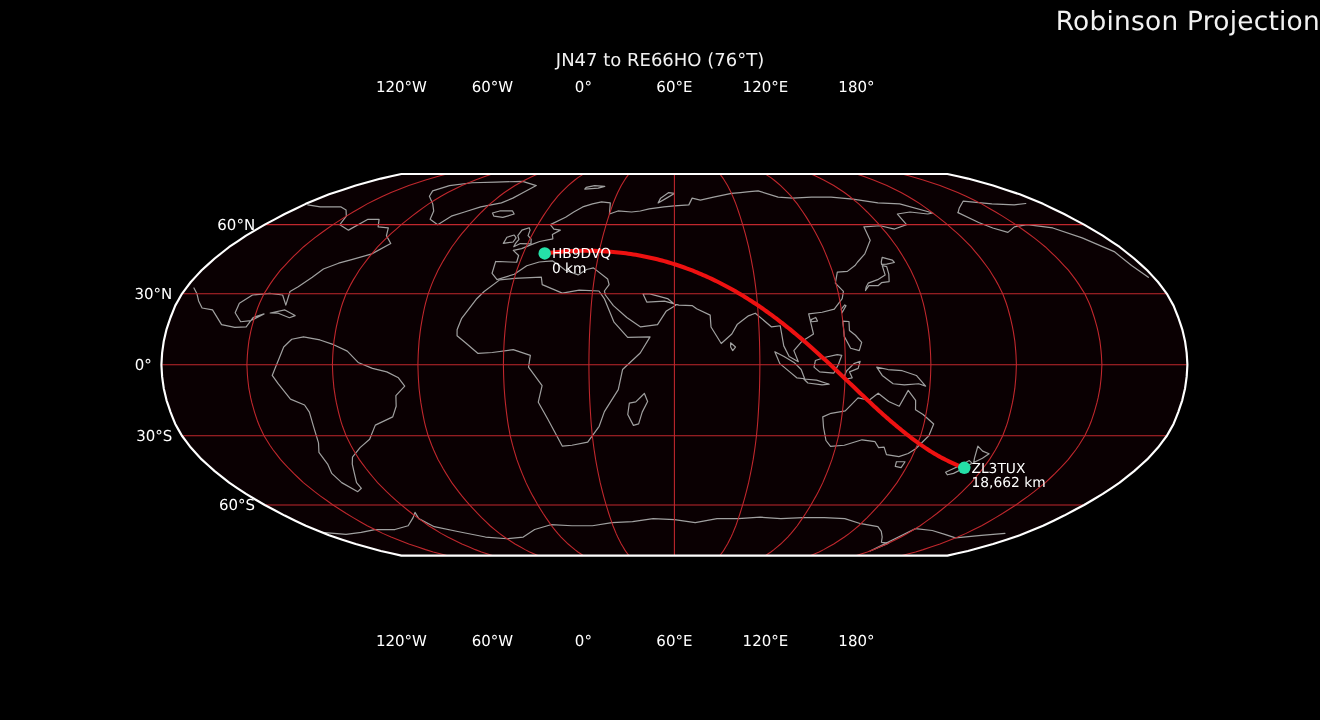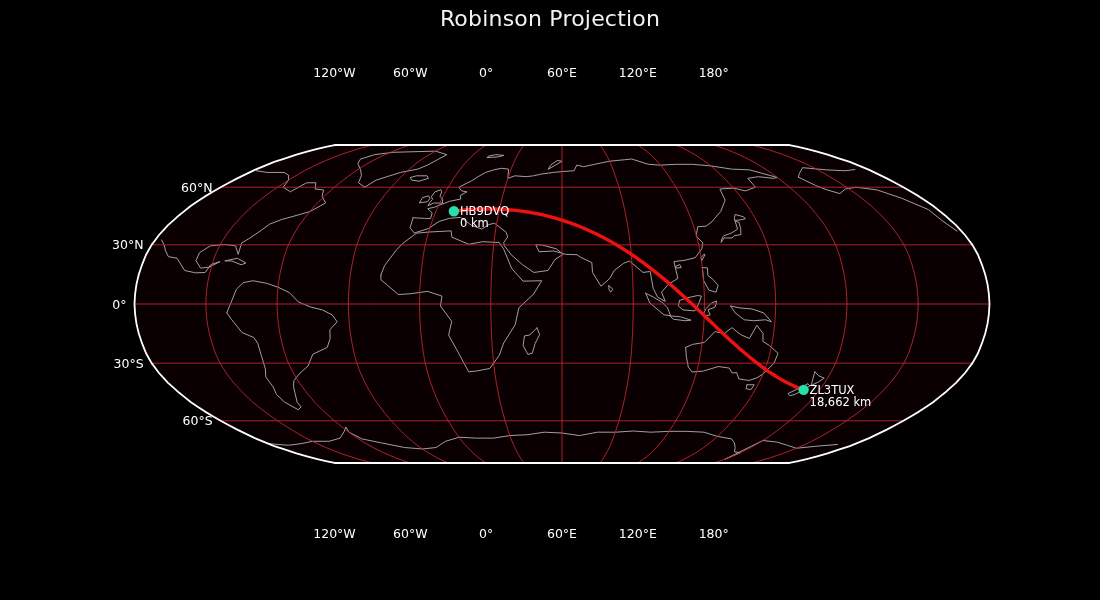--- a/index.html
+++ b/index.html
@@ -1,34 +1,35 @@
 <!DOCTYPE html>
 <html><head>
 <meta charset="utf-8">
 <style>
   html,body{margin:0;padding:0;background:#000;}
   body{width:1100px;height:600px;overflow:hidden;
        font-family:"DejaVu Sans","Liberation Sans",sans-serif;color:#fff;}
   #stage{position:relative;width:1100px;height:600px;background:#000;}
-  #title{position:absolute;left:0;top:6px;width:1100px;text-align:center;
+  #title{position:absolute;left:0;top:6px;width:1100px;text-align:right;
          font-size:22px;letter-spacing:.2px;color:#f2f2f2;}
   #subtitle{position:absolute;left:0;top:41px;width:1100px;text-align:center;
             font-size:15px;color:#f2f2f2;}
   svg{position:absolute;left:0;top:0;}
   .lonlab,.latlab{font-size:12.5px;fill:#ffffff;font-family:"DejaVu Sans","Liberation Sans",sans-serif;}
   .lonlab{text-anchor:middle;}
   .latlab{text-anchor:end;}
   .stationlab{font-size:11.5px;fill:#ffffff;font-family:"DejaVu Sans","Liberation Sans",sans-serif;}
 </style>
 </head>
 <body>
 
 <div id="stage">
 
   <div id="title">Robinson Projection</div>
+  <div id="subtitle">JN47 to RE66HO (76°T)</div>
 
   <svg id="mapsvg" width="1100" height="600">
     <g id="g-ocean">
         <path d="M789.51,145.01L798.06,146.91L806.61,148.81L817.11,151.73L827.60,154.65L838.70,158.29L849.79,161.93L859.50,165.91L869.20,169.89L877.98,174.12L886.77,178.35L895.08,182.78L903.40,187.21L911.18,191.79L918.96,196.38L925.99,201.09L933.03,205.81L939.07,210.62L945.12,215.43L950.55,220.30L955.98,225.17L960.49,230.09L965.00,235.00L968.70,239.93L972.40,244.86L975.18,249.78L977.96,254.71L979.92,259.64L981.89,264.57L983.56,269.50L985.22,274.43L986.38,279.36L987.53,284.29L988.22,289.21L988.90,294.14L989.20,299.07L989.50,304.00L989.20,308.93L988.90,313.86L988.22,318.79L987.53,323.71L986.38,328.64L985.22,333.57L983.56,338.50L981.89,343.43L979.92,348.36L977.96,353.29L975.18,358.22L972.40,363.14L968.70,368.07L965.00,373.00L960.49,377.91L955.98,382.83L950.55,387.70L945.12,392.57L939.07,397.38L933.03,402.19L925.99,406.91L918.96,411.62L911.18,416.21L903.40,420.79L895.08,425.22L886.77,429.65L877.98,433.88L869.20,438.11L859.50,442.09L849.79,446.07L838.70,449.71L827.60,453.35L817.11,456.27L806.61,459.19L798.06,461.09L789.51,462.99L334.49,462.99L325.94,461.09L317.39,459.19L306.89,456.27L296.40,453.35L285.30,449.71L274.21,446.07L264.50,442.09L254.80,438.11L246.02,433.88L237.23,429.65L228.92,425.22L220.60,420.79L212.82,416.21L205.04,411.62L198.01,406.91L190.97,402.19L184.93,397.38L178.88,392.57L173.45,387.70L168.02,382.83L163.51,377.91L159.00,373.00L155.30,368.07L151.60,363.14L148.82,358.22L146.04,353.29L144.08,348.36L142.11,343.43L140.44,338.50L138.78,333.57L137.62,328.64L136.47,323.71L135.78,318.79L135.10,313.86L134.80,308.93L134.50,304.00L134.80,299.07L135.10,294.14L135.78,289.21L136.47,284.29L137.62,279.36L138.78,274.43L140.44,269.50L142.11,264.57L144.08,259.64L146.04,254.71L148.82,249.78L151.60,244.86L155.30,239.93L159.00,235.00L163.51,230.09L168.02,225.17L173.45,220.30L178.88,215.43L184.93,210.62L190.97,205.81L198.01,201.09L205.04,196.38L212.82,191.79L220.60,187.21L228.92,182.78L237.23,178.35L246.02,174.12L254.80,169.89L264.50,165.91L274.21,161.93L285.30,158.29L296.40,154.65L306.89,151.73L317.39,148.81L325.94,146.91L334.49,145.01Z" fill="#0a0002" stroke="none"></path>
       </g>
     <g id="g-land">
         <path d="M380.91,274.82L384.57,265.56L396.82,249.39L403.43,242.88L416.39,233.23L428.57,232.05L451.11,230.87L451.85,237.17L468.62,244.26L482.66,241.70L499.12,242.49L503.55,248.80L511.69,268.51L523.06,281.13L541.71,280.74L533.54,294.14L518.80,307.94L515.22,324.70L503.66,343.03L499.31,355.26L489.75,368.47L476.61,371.03L468.66,371.82L456.44,349.15L448.58,335.15L451.75,321.35L440.43,305.97L441.96,296.11L427.65,291.38L410.23,293.75L398.35,294.54L387.93,285.67L380.89,279.75L380.91,274.82" fill="none" stroke="#a0a0a0" stroke-width="1" stroke-linejoin="round" stroke-linecap="round"></path>
         <path d="M537.00,327.85L539.68,334.56L535.17,343.43L532.19,353.29L527.85,354.47L523.12,345.40L524.45,335.94L529.82,334.95L534.44,330.42L537.00,327.85" fill="none" stroke="#a0a0a0" stroke-width="1" stroke-linejoin="round" stroke-linecap="round"></path>
         <path d="M413.06,217.77L410.07,227.73L414.22,233.03L428.55,228.51L438.98,221.47L449.30,218.35L460.32,217.38L466.65,221.67L471.16,225.17L481.82,229.10L488.80,224.59L494.52,223.22L506.35,232.44L507.60,237.17L503.66,242.49L504.47,245.84L511.16,254.71L522.34,264.57L533.83,272.46L547.94,270.49L555.04,259.45L563.15,254.32L556.27,248.80L541.48,244.86L535.78,244.86L538.98,251.76L553.72,250.97L565.70,254.32L577.02,254.71L580.53,257.28L591.80,262.60L592.52,272.46L601.03,286.26L609.83,278.37L614.27,270.49L623.74,263.19L629.42,261.02L642.99,272.46L650.20,271.47L653.13,288.23L657.62,297.10L665.27,301.44L661.55,292.17L668.38,284.29L677.93,278.37L673.89,261.61L685.12,260.23L695.25,257.67L701.83,248.80L702.85,242.88L696.13,235.98L697.76,226.75L706.13,226.16L712.44,221.28L714.49,218.55L720.67,211.58L725.16,200.15L719.90,189.04L733.48,188.12L745.47,190.88L755.46,187.21L747.84,178.35L758.32,176.66L773.10,178.35L777.34,177.51L749.73,169.89L731.59,169.10L710.75,165.91L692.50,164.32L676.18,164.32L660.52,165.11L648.45,164.32L631.73,159.02L624.47,159.74L617.10,160.47L609.60,161.20L594.62,164.32L583.63,166.71L576.78,165.11L574.02,170.74L562.00,171.58L553.32,172.43L540.93,174.12L533.60,175.81L526.30,176.66L514.96,175.81L507.87,178.35L508.58,169.10L501.34,168.30L493.73,169.89L485.62,172.43L478.12,176.66L471.32,181.01L458.63,187.21L461.57,190.88L466.94,191.79L460.31,195.46L460.75,199.02L449.68,201.28L442.24,204.11L434.65,207.16L427.75,208.69L432.17,212.93L430.56,218.55L424.62,218.35L413.06,217.77" fill="none" stroke="#a0a0a0" stroke-width="1" stroke-linejoin="round" stroke-linecap="round"></path>
         <path d="M428.12,205.62L433.62,202.98L442.49,203.17L442.61,199.21L440.04,196.38L441.73,191.79L440.98,189.78L434.94,191.79L431.51,196.38L432.48,199.40L429.64,202.79L428.12,205.62" fill="none" stroke="#a0a0a0" stroke-width="1" stroke-linejoin="round" stroke-linecap="round"></path>

